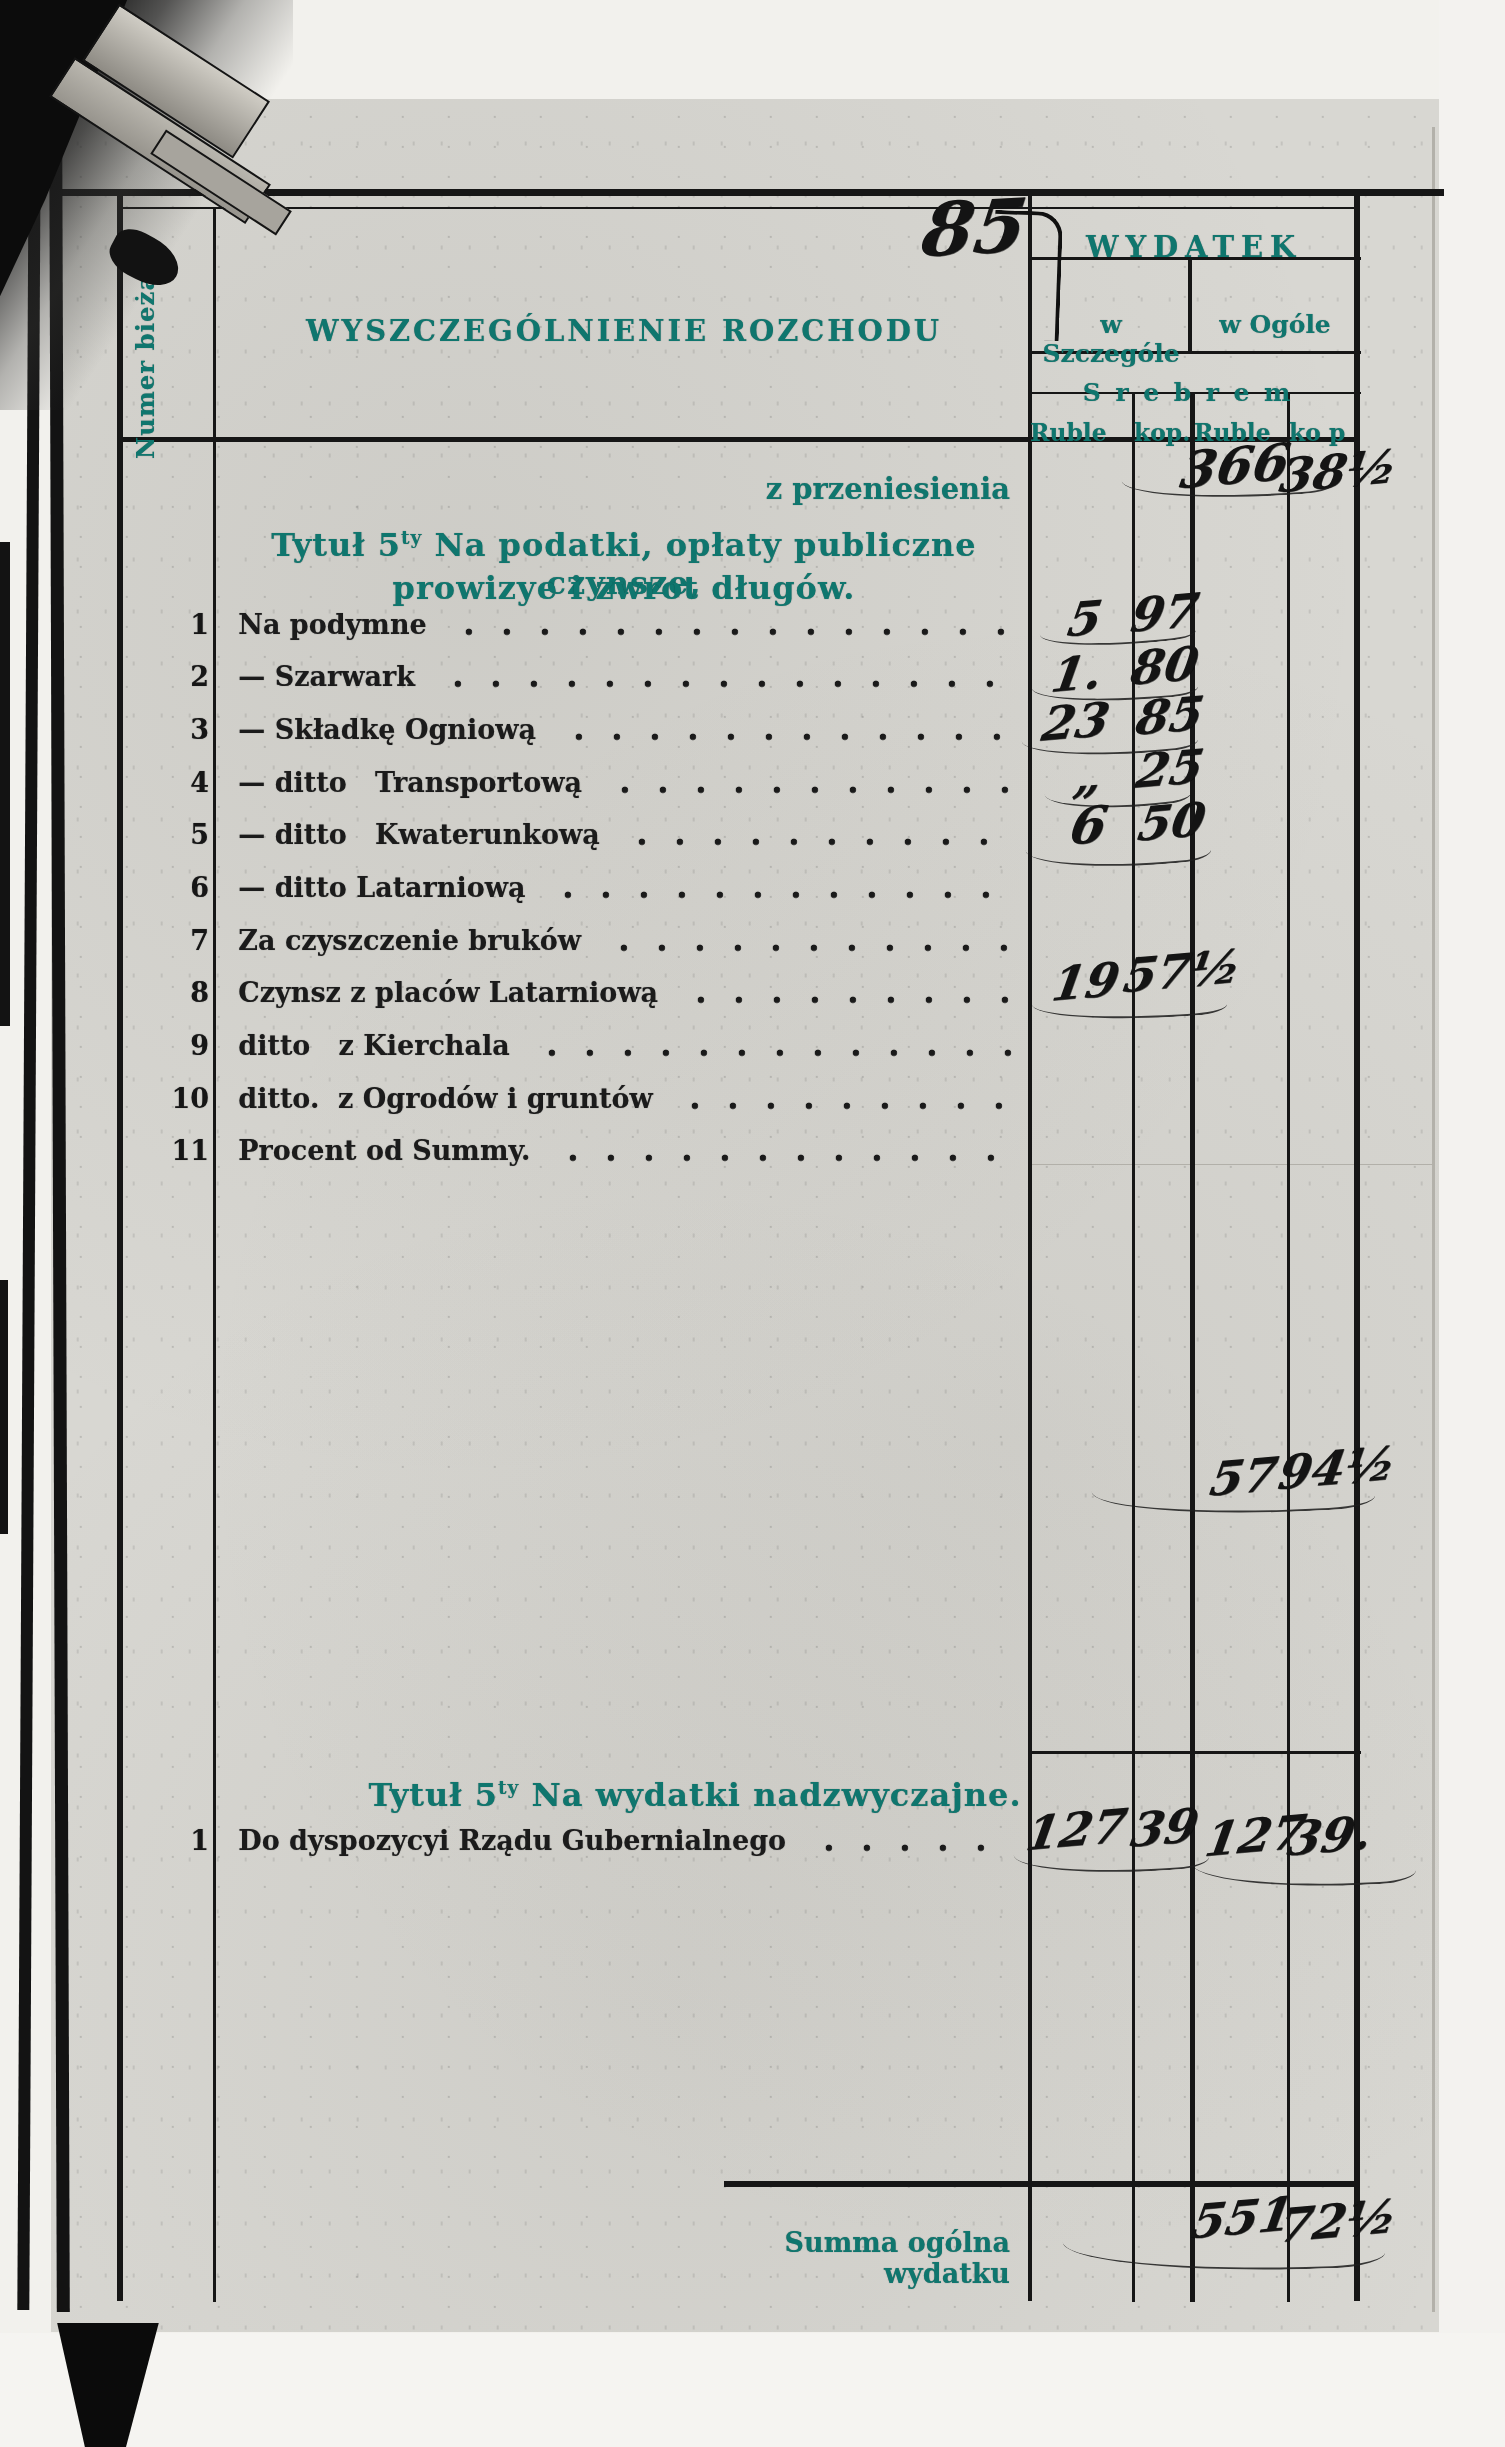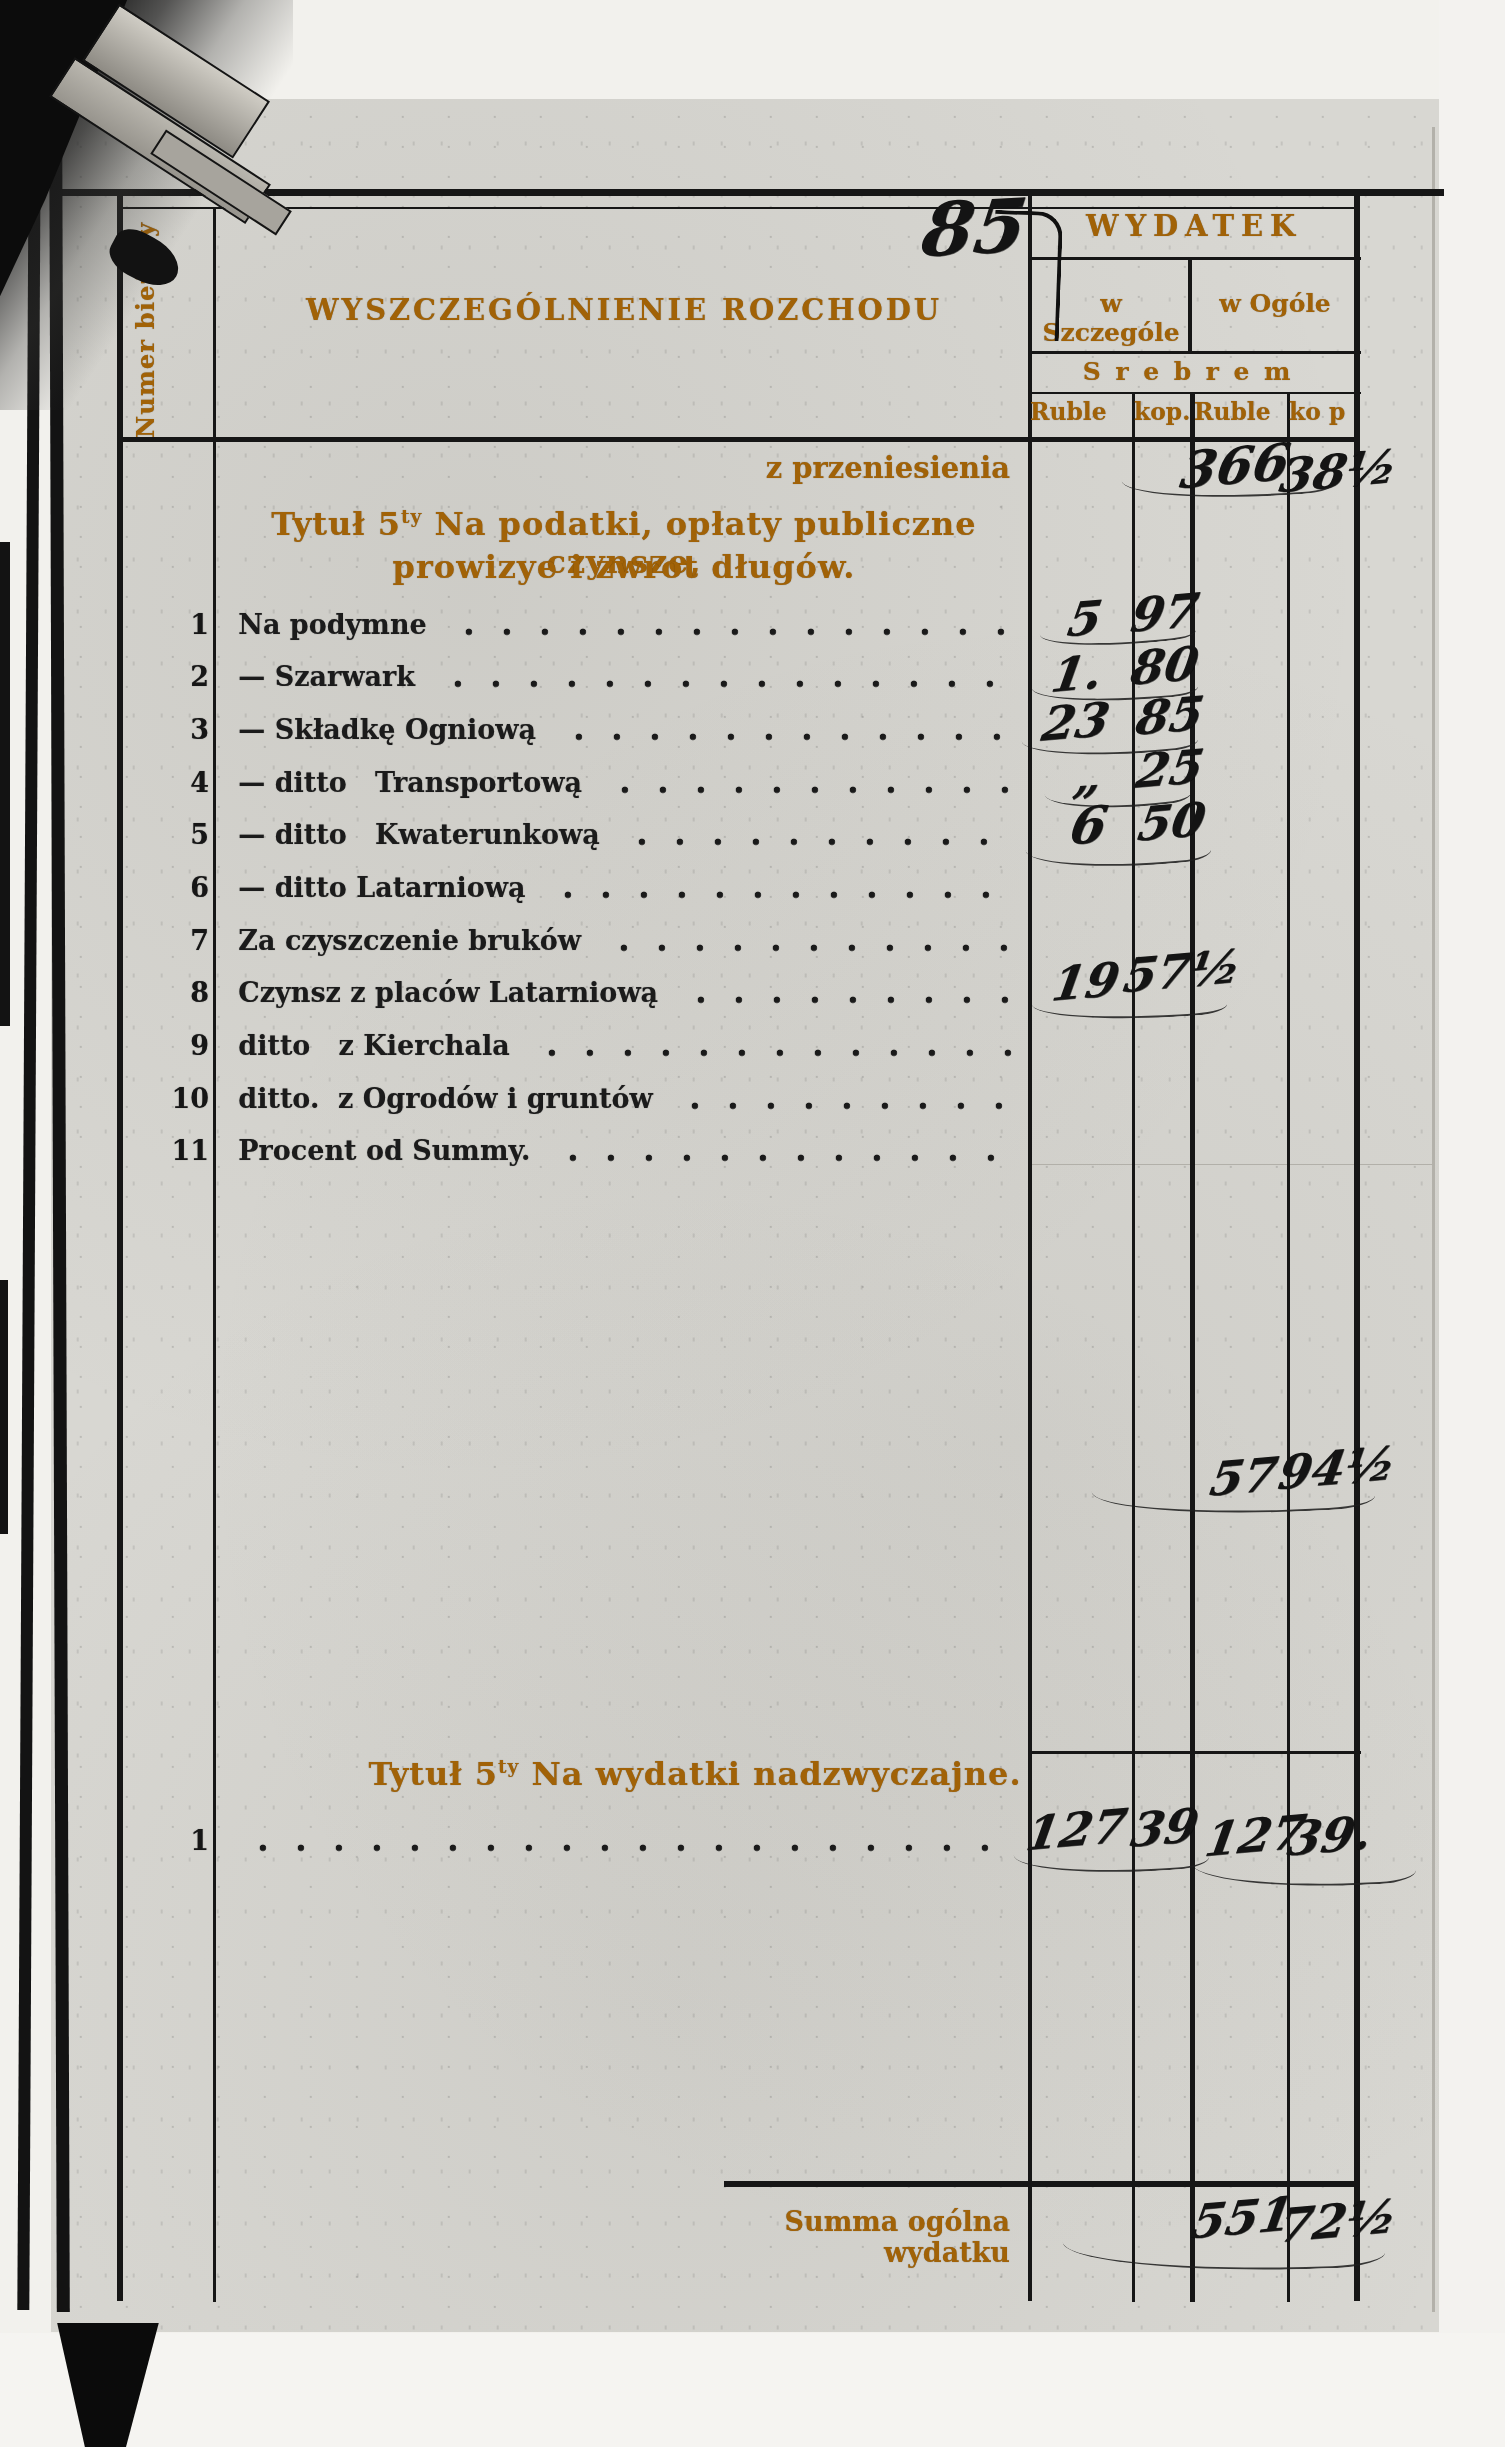--- a/index.html
+++ b/index.html
@@ -24,21 +24,21 @@
       radial-gradient(rgba(20,20,20,.14) 1px, transparent 1.4px),
       radial-gradient(rgba(20,20,20,.10) 1px, transparent 1.3px);
     background-size:46px 30px, 28px 52px;
     background-position:6.8px 2.9px, 12.7px 18.5px;
   }
   .paper-edge-r{position:absolute;left:1432px;top:127px;width:2.9px;height:2185px;background:#b3b1aa;}
   .crease{position:absolute;left:1030px;top:1164px;width:404px;height:1px;background:#b2b0a9;}
   
   .hline,.vline{position:absolute;background:#161616;}
   
-  .print{position:absolute;font-weight:bold;color:#a16207;text-shadow:0 0 1px rgba(27,27,27,.45);}
+  .print{position:absolute;font-weight:bold;color:#0f766e;text-shadow:0 0 1px rgba(27,27,27,.45);margin-top:21px;}
   .sidebar-label{
     left:131px;top:209px;height:242px;width:62px;
     writing-mode:vertical-rl;transform:rotate(180deg);
     font-size:24.4px;letter-spacing:1px;text-align:center;
   }
   .desc-header{left:222px;top:293px;width:804px;text-align:center;font-size:29px;letter-spacing:2.9px;}
   .wydatek{left:1030px;top:209px;width:328px;text-align:center;font-size:29px;letter-spacing:6.8px;}
   .col-detail{left:1030px;top:289px;width:162px;text-align:center;font-size:25px;}
   .col-overall{left:1192px;top:289px;width:166px;text-align:center;font-size:25px;}
   .srebrem{left:1030px;top:357px;width:328px;text-align:center;font-size:25px;letter-spacing:14.6px;}
@@ -193,20 +193,21 @@
   </div>
 <div class="item-row" style="top:1124px;">
     <div class="num">11</div>
     <div class="label">Procent od Summy.</div>
     <div class="leader"></div>
   </div>
 
 <div class="print title-line" style="left:293px;top:1755px;width:804px;"><span>Tytuł 5</span><sup>ty</sup><span> Na wydatki nadzwyczajne.</span></div>
 <div class="item-row" style="top:1814px;">
     <div class="num">1</div>
+    <div class="label">Do dyspozycyi Rządu Gubernialnego</div>
     <div class="leader"></div>
   </div>
 
 <div class="print summa-label">Summa ogólna wydatku</div>
 
 <div class="hw hw-page" style="left:923px;top:191px;width:88px;">85</div>
 <div class="hook"></div>
 
 <div class="hw" style="left:1182px;top:441px;width:98px;font-size:51px;">366</div>
 <div class="hw" style="left:1281px;top:449px;width:78px;">38½</div>

